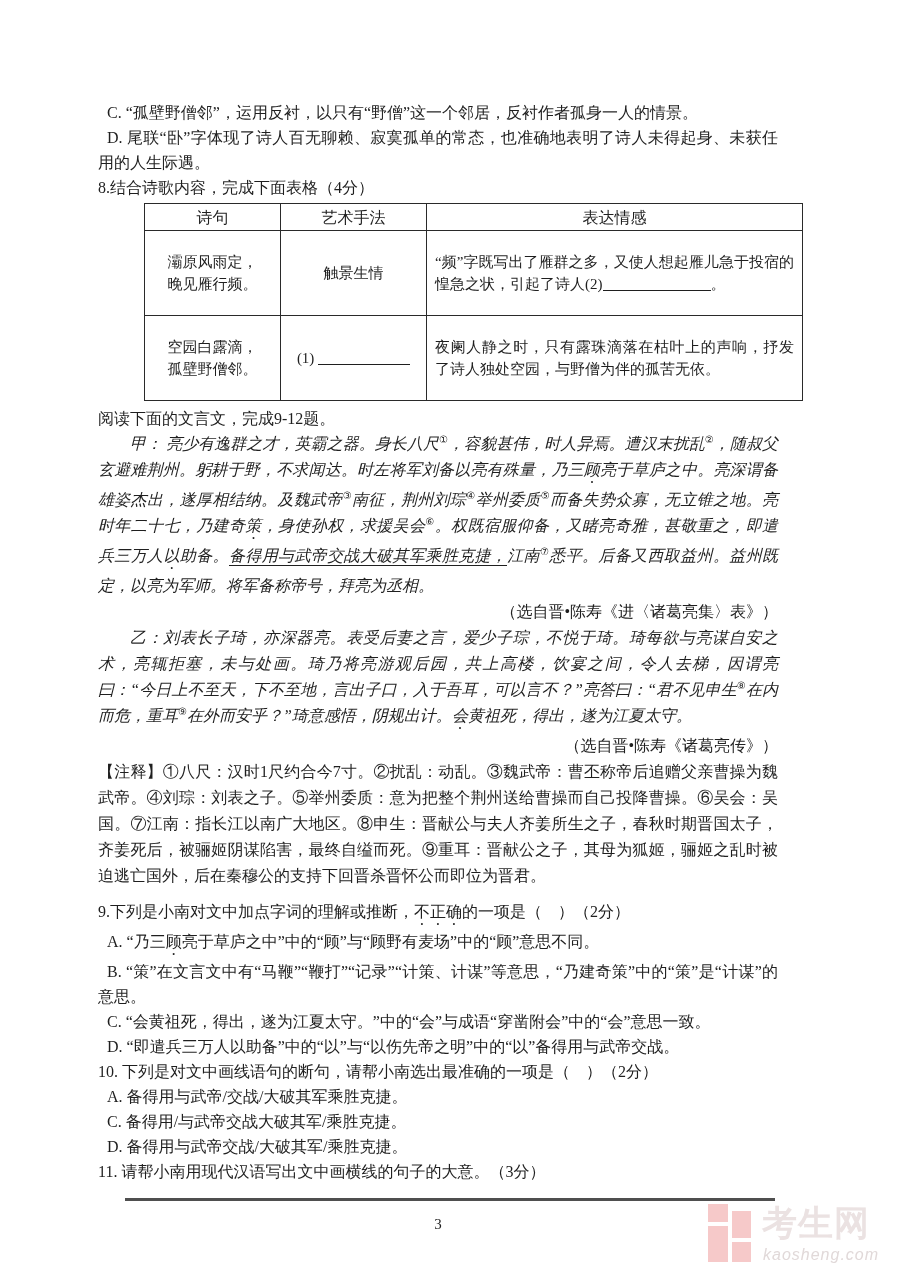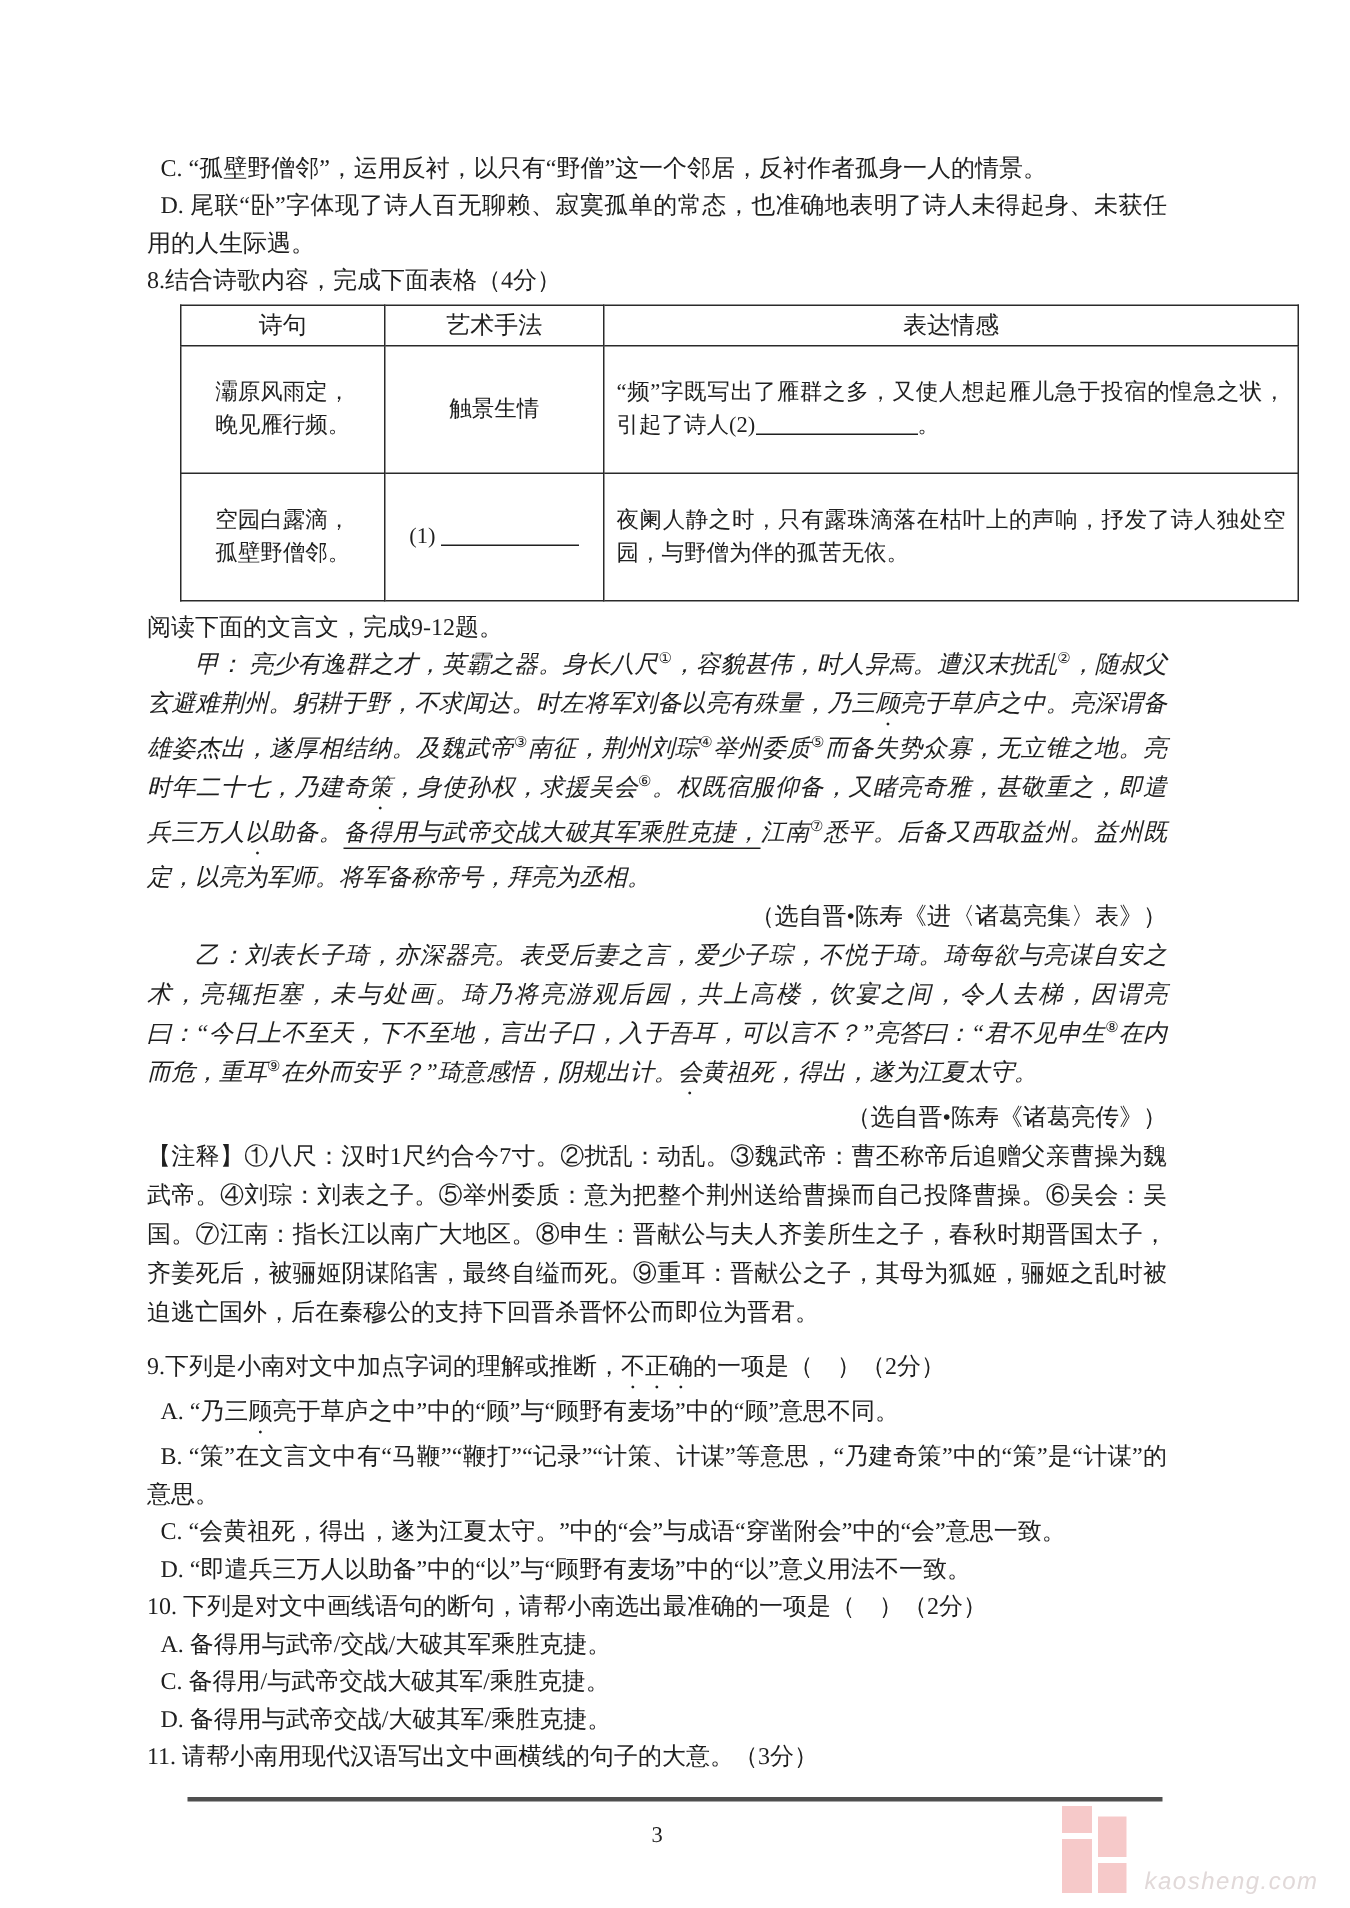--- a/index.html
+++ b/index.html
@@ -10,21 +10,21 @@
   p { margin:0; }
   .opt { text-indent:9px; }
   .kai { font-style:italic; line-height:26px; text-indent:2em; }
   .source { text-align:right; line-height:26px; }
   .notes { line-height:26px; }
   .sup { font-size:10px; vertical-align:super; line-height:0; font-style:normal; }
   .dot { -webkit-text-emphasis:filled dot; -webkit-text-emphasis-position:under right;
          text-emphasis:filled dot; text-emphasis-position:under right; }
   .u { border-bottom:1.5px solid #1f1f1f; padding-bottom:1px; }
   .blank { display:inline-block; border-bottom:1px solid #1f1f1f; height:13px; vertical-align:-2px; }
-  table.q8 { border-collapse:collapse; margin:3px 0 5px 22px; width:746px; font-size:15px; table-layout:fixed; }
+  table.q8 { border-collapse:collapse; margin:3px 0 5px 46px; width:659px; font-size:15px; table-layout:fixed; }
   table.q8 th, table.q8 td { border:1px solid #2a2a2a; }
   table.q8 th { height:27px; font-weight:normal; text-align:center; font-size:16px; }
   td.verse { text-align:center; line-height:22px; padding:4px 2px; }
   td.tech { text-align:center; padding:4px 6px; }
   td.emo { padding:20px 8px; line-height:22px; text-align:justify; }
   .gap { height:10px; }
   .rule { margin:14px 0 0 27px; width:650px; border-top:3px solid #4f4f4f; }
   .pagenum { text-align:center; margin-top:13px; font-size:15px; line-height:20px; }
   .watermark { position:absolute; right:-8px; bottom:6px; width:200px; height:64px; }
   .wm-icon { position:absolute; left:0; top:2px; width:48px; height:60px; }
@@ -84,35 +84,36 @@
     <p class="source">（选自晋•陈寿《诸葛亮传》）</p>
 
     <p class="notes">【注释】①八尺：汉时1尺约合今7寸。②扰乱：动乱。③魏武帝：曹丕称帝后追赠父亲曹操为魏武帝。④刘琮：刘表之子。⑤举州委质：意为把整个荆州送给曹操而自己投降曹操。⑥吴会：吴国。⑦江南：指长江以南广大地区。⑧申生：晋献公与夫人齐姜所生之子，春秋时期晋国太子，齐姜死后，被骊姬阴谋陷害，最终自缢而死。⑨重耳：晋献公之子，其母为狐姬，骊姬之乱时被迫逃亡国外，后在秦穆公的支持下回晋杀晋怀公而即位为晋君。</p>
 
     <div class="gap"></div>
 
     <p><span>9.下列是小南对文中加点字词的理解或推断，</span><span class="dot">不正确</span><span>的一项是（　）（2分）</span></p>
     <p class="opt"><span>A. “乃三</span><span class="dot">顾</span><span>亮于草庐之中”中的“顾”与“顾野有麦场”中的“顾”意思不同。</span></p>
     <p class="opt"><span>B. “策”在文言文中有“马鞭”“鞭打”“记录”“计策、计谋”等意思，“乃建奇策”中的“策”是“计谋”的意思。</span></p>
     <p class="opt"><span>C. “会黄祖死，得出，遂为江夏太守。”中的“会”与成语“穿凿附会”中的“会”意思一致。</span></p>
-    <p class="opt"><span>D. “即遣兵三万人以助备”中的“以”与“顾野有麦场”中的“以”意义用法不一致。</span></p>
+    <p class="opt"><span>D. “即遣兵三万人以助备”中的“以”与“以伤先帝之明”中的“以”备得用与武帝交战。</span></p>
 
     <p>10. 下列是对文中画线语句的断句，请帮小南选出最准确的一项是（　）（2分）</p>
     <p class="opt">A. 备得用与武帝/交战/大破其军乘胜克捷。</p>
     <p class="opt">C. 备得用/与武帝交战大破其军/乘胜克捷。</p>
     <p class="opt">D. 备得用与武帝交战/大破其军/乘胜克捷。</p>
 
     <p>11. 请帮小南用现代汉语写出文中画横线的句子的大意。（3分）</p>
 
     <div class="rule"></div>
     <p class="pagenum">3</p>
   </div>
 
   <div class="watermark">
     <div class="wm-icon">
       <div class="b b1"></div>
       <div class="b b2"></div>
       <div class="b b3"></div>
       <div class="b b4"></div>
     </div>
+    <div class="wm-brand">考生网</div>
     <div class="wm-domain">kaosheng.com</div>
   </div>
 </div>
 
 </body></html>

